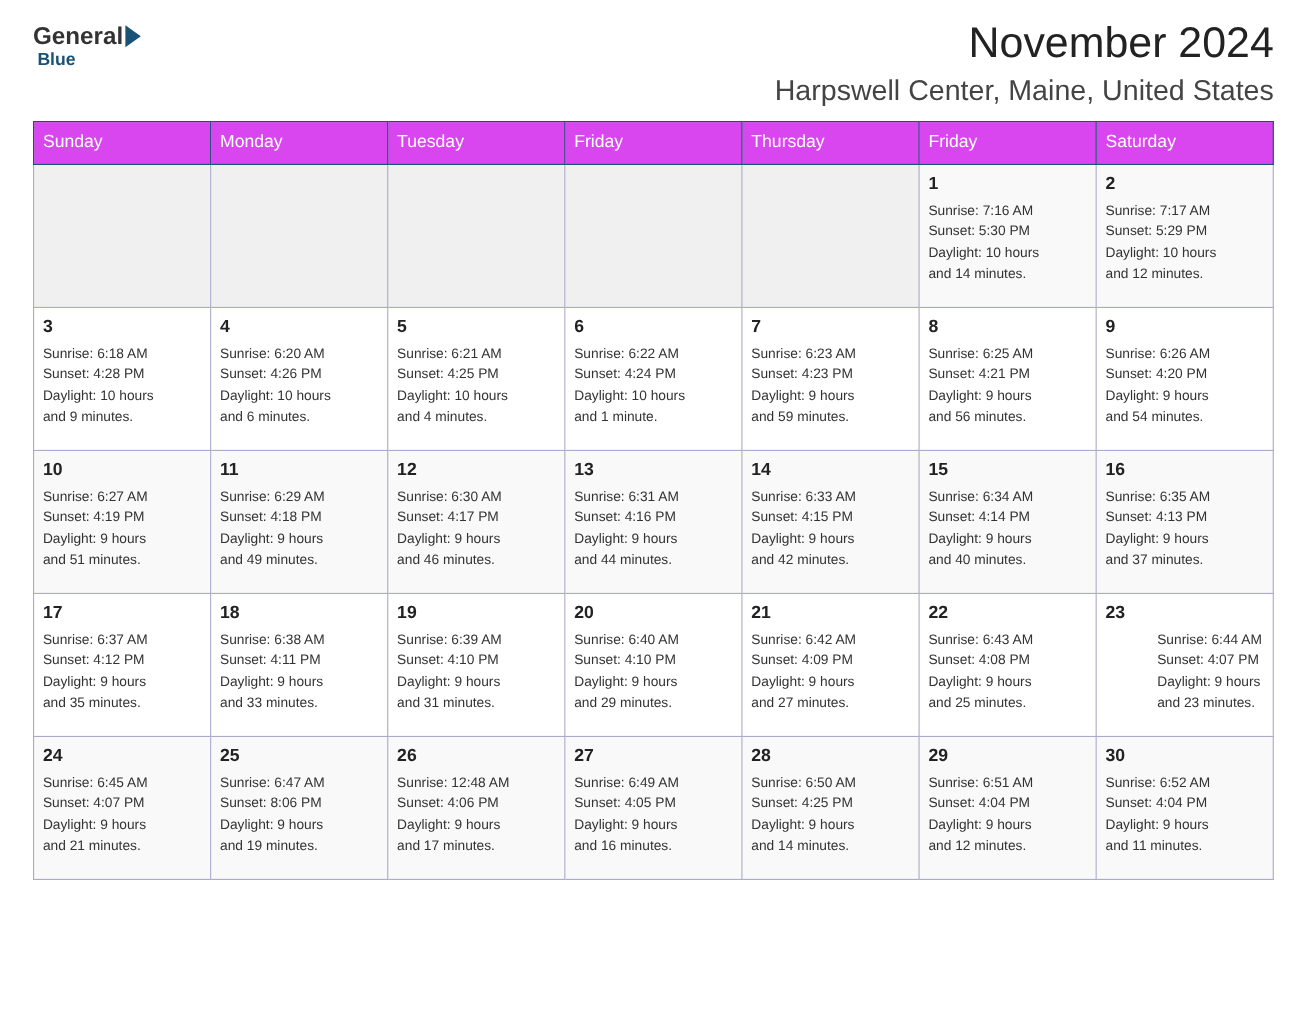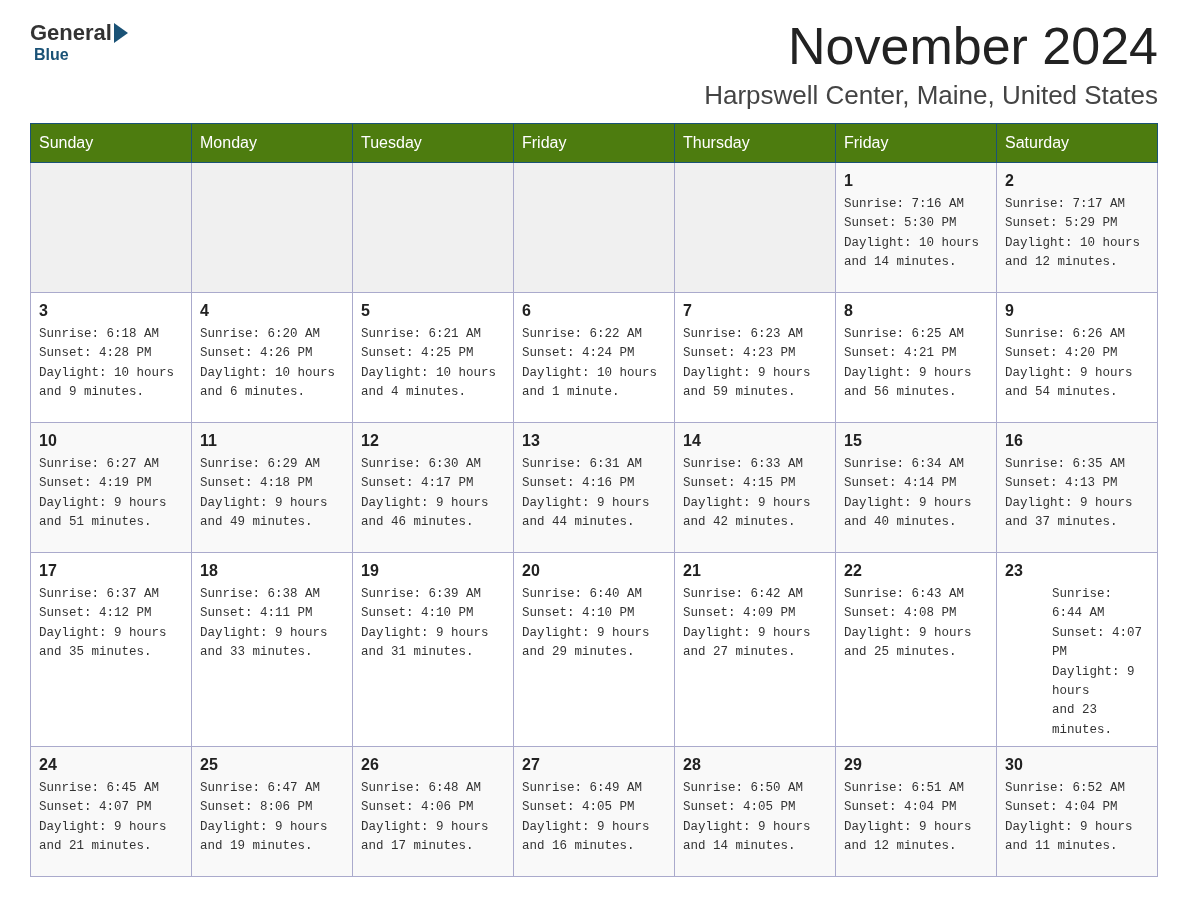--- a/index.html
+++ b/index.html
@@ -34,38 +34,38 @@
       height: 0;
       border-left: 14px solid #1a5276;
       border-top: 10px solid transparent;
       border-bottom: 10px solid transparent;
       margin: 0 2px;
       display: inline-block;
     }
     .logo-blue { color: #1a5276; font-weight: bold; }
     .title-block { text-align: right; }
     .title-block h1 {
-      font-size: 52px;
+      font-size: 39px;
       font-weight: normal;
       color: #222;
       line-height: 1;
     }
     .title-block h2 {
       font-size: 26px;
       font-weight: normal;
       color: #444;
       margin-top: 8px;
     }
     table {
       width: 100%;
       border-collapse: collapse;
       margin-top: 12px;
     }
     thead th {
-      background: #4d7c0f;
+      background: #d946ef;
       color: #fff;
       padding: 10px 8px;
       font-size: 16px;
       font-weight: normal;
       text-align: left;
       border: 1px solid #1a5276;
     }
     tbody td {
       border: 1px solid #aac;
       vertical-align: top;
@@ -81,21 +81,20 @@
       font-size: 16px;
       font-weight: bold;
       color: #222;
       display: block;
       margin-bottom: 2px;
     }
     .day-info {
       font-size: 12.5px;
       color: #333;
       line-height: 1.55;
-      font-family: Liberation Mono, monospace;
     }
     tbody tr:nth-child(odd) td { background: #f9f9f9; }
     tbody tr:nth-child(even) td { background: #fff; }
     .empty-cell { background: #f0f0f0 !important; }
   </style>
 </head>
 <body>
 
 <div class="header">
   <div class="logo">
@@ -310,36 +309,36 @@
         </td>
         <td>
           <span class="day-num">25</span>
           <div class="day-info" style="white-space: pre-line;">Sunrise: 6:47 AM
 Sunset: 8:06 PM
 Daylight: 9 hours
 and 19 minutes.</div>
         </td>
         <td>
           <span class="day-num">26</span>
-          <div class="day-info" style="white-space: pre-line;">Sunrise: 6:48 AM
+          <div class="day-info" style="white-space: pre-line;">Sunrise: 12:48 AM
 Sunset: 4:06 PM
 Daylight: 9 hours
 and 17 minutes.</div>
         </td>
         <td>
           <span class="day-num">27</span>
           <div class="day-info" style="white-space: pre-line;">Sunrise: 6:49 AM
 Sunset: 4:05 PM
 Daylight: 9 hours
 and 16 minutes.</div>
         </td>
         <td>
           <span class="day-num">28</span>
           <div class="day-info" style="white-space: pre-line;">Sunrise: 6:50 AM
-Sunset: 4:05 PM
+Sunset: 4:25 PM
 Daylight: 9 hours
 and 14 minutes.</div>
         </td>
         <td>
           <span class="day-num">29</span>
           <div class="day-info" style="white-space: pre-line;">Sunrise: 6:51 AM
 Sunset: 4:04 PM
 Daylight: 9 hours
 and 12 minutes.</div>
         </td>

